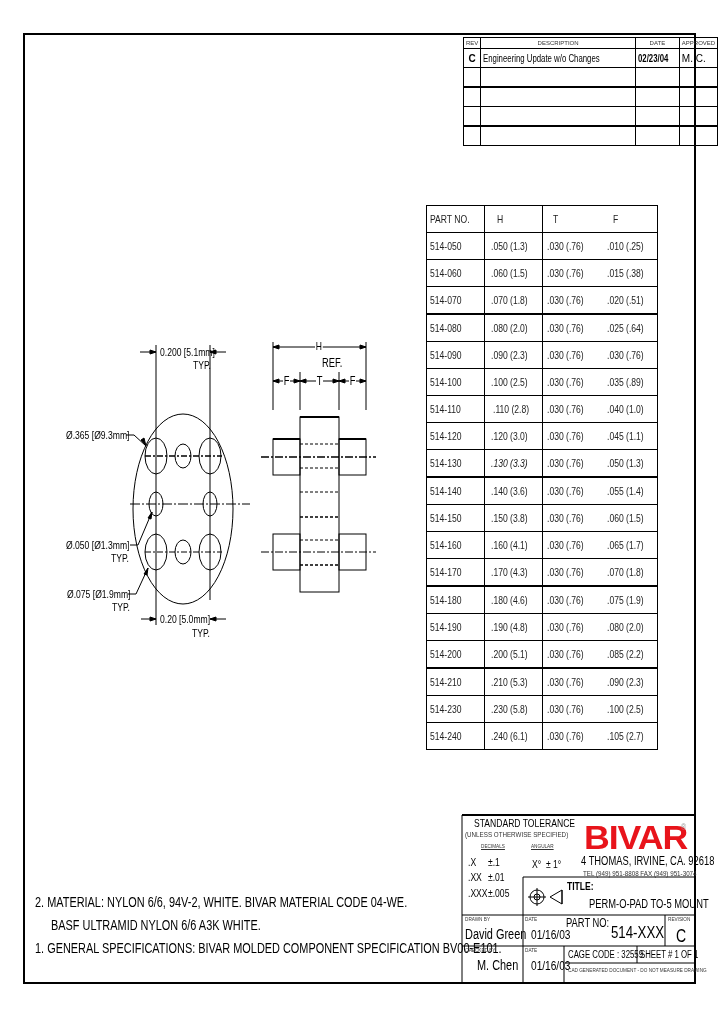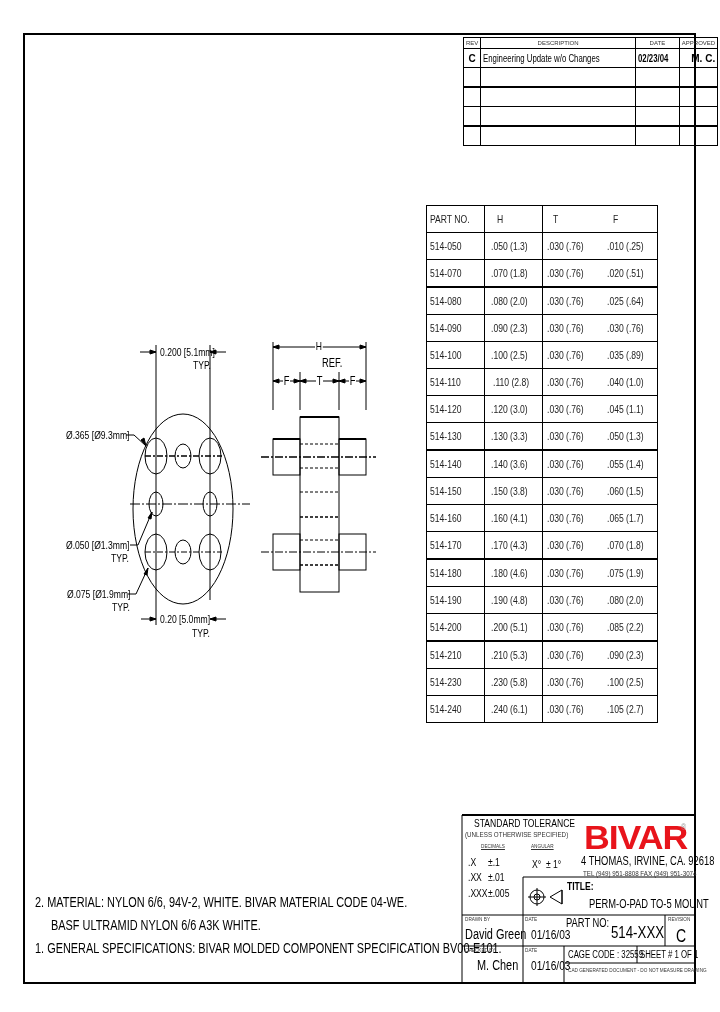--- a/index.html
+++ b/index.html
@@ -32,21 +32,21 @@
       <tr class="hdr">
     <td style="width:14px">REV</td>
     <td style="width:150px">DESCRIPTION</td>
     <td style="width:30px">DATE</td>
     <td>APPROVED</td>
   </tr>
   <tr>
     <td style="font-weight:bold;text-align:center">C</td>
     <td><span style="display:inline-block;transform:scaleX(.78);transform-origin:left center;white-space:nowrap">Engineering Update w/o Changes</span></td>
     <td style="font-weight:bold"><span style="display:inline-block;transform:scaleX(.78);transform-origin:left center;white-space:nowrap">02/23/04</span></td>
-    <td style="font-weight:bold;text-align:right">M. C.</td>
+    <td style="font-weight:normal;text-align:left">M. C.</td>
   </tr>
   <tr class="thick">
         <td></td>
         <td></td>
         <td></td>
         <td></td>
       </tr>
   <tr>
         <td></td>
         <td></td>
@@ -78,20 +78,26 @@
   </tr>
   </tbody>
     <tbody id="parts-body">
       <tr>
         <td><span class="s">514-050</span></td>
         <td style="padding-left: 6px;"><span class="s">.050 (1.3)</span></td>
         <td class="t2" style="padding-left: 4px;"><span class="s">.030 (.76)</span></td>
         <td class="f" style="padding-left: 10px;"><span class="s">.010 (.25)</span></td>
       </tr>
       <tr>
+        <td><span class="s">514-060</span></td>
+        <td style="padding-left: 6px;"><span class="s">.060 (1.5)</span></td>
+        <td class="t2" style="padding-left: 4px;"><span class="s">.030 (.76)</span></td>
+        <td class="f" style="padding-left: 10px;"><span class="s">.015 (.38)</span></td>
+      </tr>
+      <tr>
         <td><span class="s">514-070</span></td>
         <td style="padding-left: 6px;"><span class="s">.070 (1.8)</span></td>
         <td class="t2" style="padding-left: 4px;"><span class="s">.030 (.76)</span></td>
         <td class="f" style="padding-left: 10px;"><span class="s">.020 (.51)</span></td>
       </tr>
       <tr class="thick">
         <td><span class="s">514-080</span></td>
         <td style="padding-left: 6px;"><span class="s">.080 (2.0)</span></td>
         <td class="t2" style="padding-left: 4px;"><span class="s">.030 (.76)</span></td>
         <td class="f" style="padding-left: 10px;"><span class="s">.025 (.64)</span></td>
@@ -115,21 +121,21 @@
         <td class="f" style="padding-left: 10px;"><span class="s">.040 (1.0)</span></td>
       </tr>
       <tr>
         <td><span class="s">514-120</span></td>
         <td style="padding-left: 6px;"><span class="s">.120 (3.0)</span></td>
         <td class="t2" style="padding-left: 4px;"><span class="s">.030 (.76)</span></td>
         <td class="f" style="padding-left: 10px;"><span class="s">.045 (1.1)</span></td>
       </tr>
       <tr>
         <td><span class="s">514-130</span></td>
-        <td style="padding-left: 6px;"><span class="s">.130 (3.3)</span></td>
+        <td style="padding-left: 6px; font-style: italic;"><span class="s">.130 (3.3)</span></td>
         <td class="t2" style="padding-left: 4px;"><span class="s">.030 (.76)</span></td>
         <td class="f" style="padding-left: 10px;"><span class="s">.050 (1.3)</span></td>
       </tr>
       <tr class="thick">
         <td><span class="s">514-140</span></td>
         <td style="padding-left: 6px;"><span class="s">.140 (3.6)</span></td>
         <td class="t2" style="padding-left: 4px;"><span class="s">.030 (.76)</span></td>
         <td class="f" style="padding-left: 10px;"><span class="s">.055 (1.4)</span></td>
       </tr>
       <tr>

